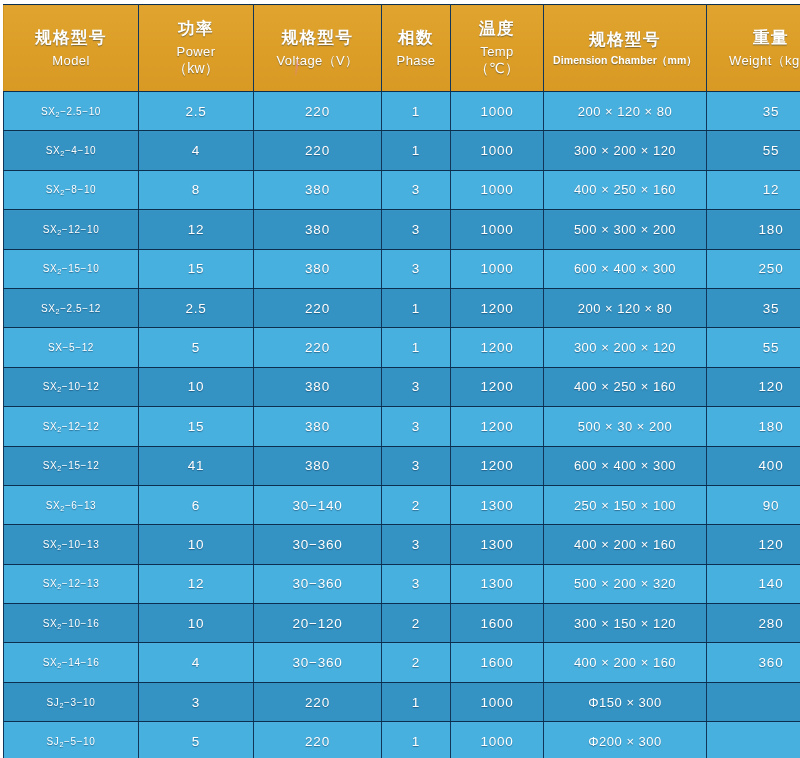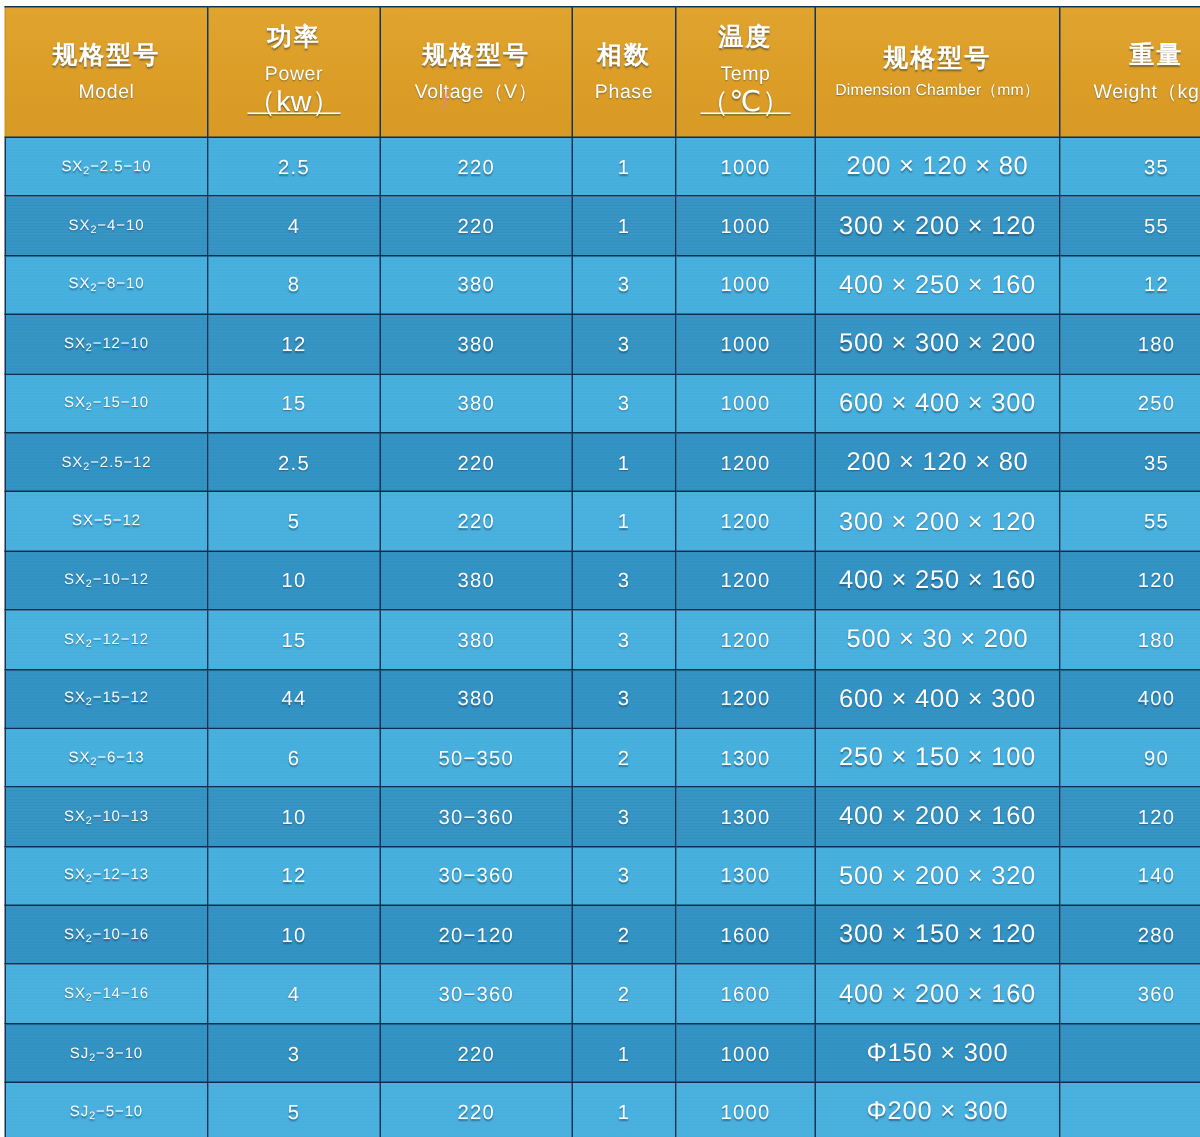--- a/index.html
+++ b/index.html
@@ -64,25 +64,25 @@
     margin-bottom: 5px;
   }
   .h-en {
     display: block;
     font-size: 13px;
     letter-spacing: 0.4px;
   }
   .h-en.small {
     font-size: 10.5px;
     letter-spacing: 0.1px;
+    font-weight: bold;
   }
   .h-en2 {
     display: block;
-    font-size: 19px;
-    text-decoration: underline;
+    font-size: 14px;
   }
   
   tbody tr.row-light td {
     background: #44aedd;
     background-image: repeating-linear-gradient(180deg, rgba(255,255,255,0.045) 0px, rgba(255,255,255,0.045) 1px, rgba(0,0,0,0.0) 1px, rgba(0,0,0,0.0) 2px);
     background-color: #44aedd;
   }
   tbody tr.row-dark td {
     background: #3091c2;
     background-image: repeating-linear-gradient(180deg, rgba(255,255,255,0.04) 0px, rgba(255,255,255,0.04) 1px, rgba(0,0,0,0.0) 1px, rgba(0,0,0,0.0) 2px);
@@ -90,21 +90,21 @@
   }
   tbody td {
     height: 38.4px;
     font-size: 13.5px;
     border-top: 2px solid #0e2f50;
     border-bottom: 2px solid #0e2f50;
     border-left: 1px solid #11466e;
     border-right: 1px solid #11466e;
   }
   tbody td.model  { font-size: 10px; letter-spacing: 0.6px; }
-  tbody td.dim    { font-size: 17px; letter-spacing: 0.5px; }
+  tbody td.dim    { font-size: 13px; letter-spacing: 0.5px; }
   tbody td.num    { font-size: 13.5px; letter-spacing: 0.8px; }
   tbody tr:last-child td { border-bottom: 2px solid #0e2f50; }
   sub {
     font-size: 0.72em;
     vertical-align: baseline;
     position: relative;
     bottom: -0.28em;
   }
   
   .pink-mark {
@@ -236,31 +236,31 @@
           <td class="model">SX<sub>2</sub>−12−12</td>
           <td class="num">15</td>
           <td class="num">380</td>
           <td class="num">3</td>
           <td class="num">1200</td>
           <td class="dim">500 × 30 × 200</td>
           <td class="num">180</td>
         </tr>
         <tr class="row-dark">
           <td class="model">SX<sub>2</sub>−15−12</td>
-          <td class="num">44</td>
+          <td class="num">41</td>
           <td class="num">380</td>
           <td class="num">3</td>
           <td class="num">1200</td>
           <td class="dim">600 × 400 × 300</td>
           <td class="num">400</td>
         </tr>
         <tr class="row-light">
           <td class="model">SX<sub>2</sub>−6−13</td>
           <td class="num">6</td>
-          <td class="num">50−350</td>
+          <td class="num">30−140</td>
           <td class="num">2</td>
           <td class="num">1300</td>
           <td class="dim">250 × 150 × 100</td>
           <td class="num">90</td>
         </tr>
         <tr class="row-dark">
           <td class="model">SX<sub>2</sub>−10−13</td>
           <td class="num">10</td>
           <td class="num">30−360</td>
           <td class="num">3</td>

